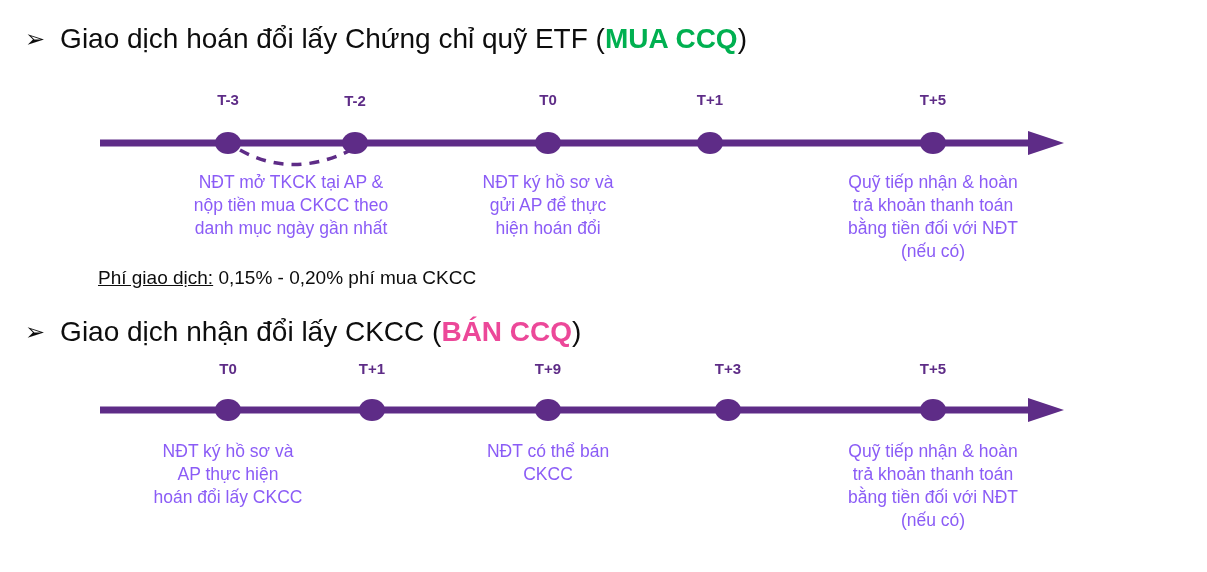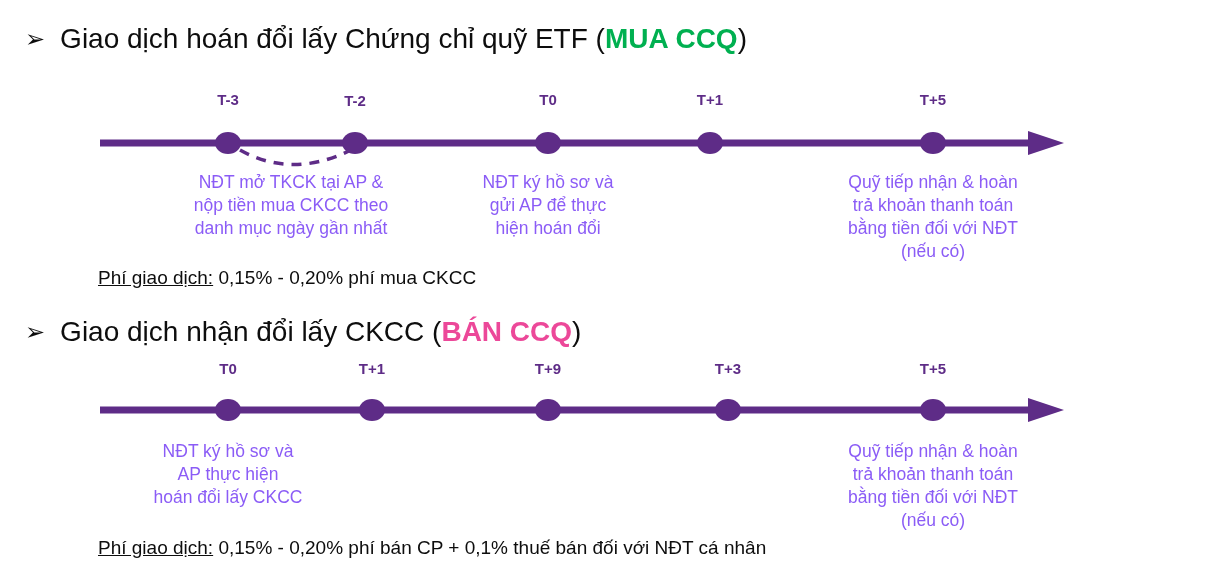--- a/index.html
+++ b/index.html
@@ -115,22 +115,21 @@
 
   <div class="tl-label" style="left:228px; top:360px">T0</div>
   <div class="tl-label" style="left:372px; top:360px">T+1</div>
   <div class="tl-label" style="left:548px; top:360px">T+9</div>
   <div class="tl-label" style="left:728px; top:360px">T+3</div>
   <div class="tl-label" style="left:933px; top:360px">T+5</div>
 
   <div class="desc" style="left:228px; top:440px">NĐT ký hồ sơ và
 AP thực hiện
 hoán đổi lấy CKCC</div>
+  <div class="desc" style="left:548px; top:440px">NĐT có thể bán
+CKCC</div>
   <div class="desc" style="left:933px; top:440px">Quỹ tiếp nhận &amp; hoàn
 trả khoản thanh toán
 bằng tiền đối với NĐT
 (nếu có)</div>
 
-  <div class="fee" style="top:537px">
-    <span class="fee-label">Phí giao dịch:</span><span> 0,15% - 0,20% phí bán CP + 0,1% thuế bán đối với NĐT cá nhân</span>
-  </div>
 
 </div>
 
 </body></html>

